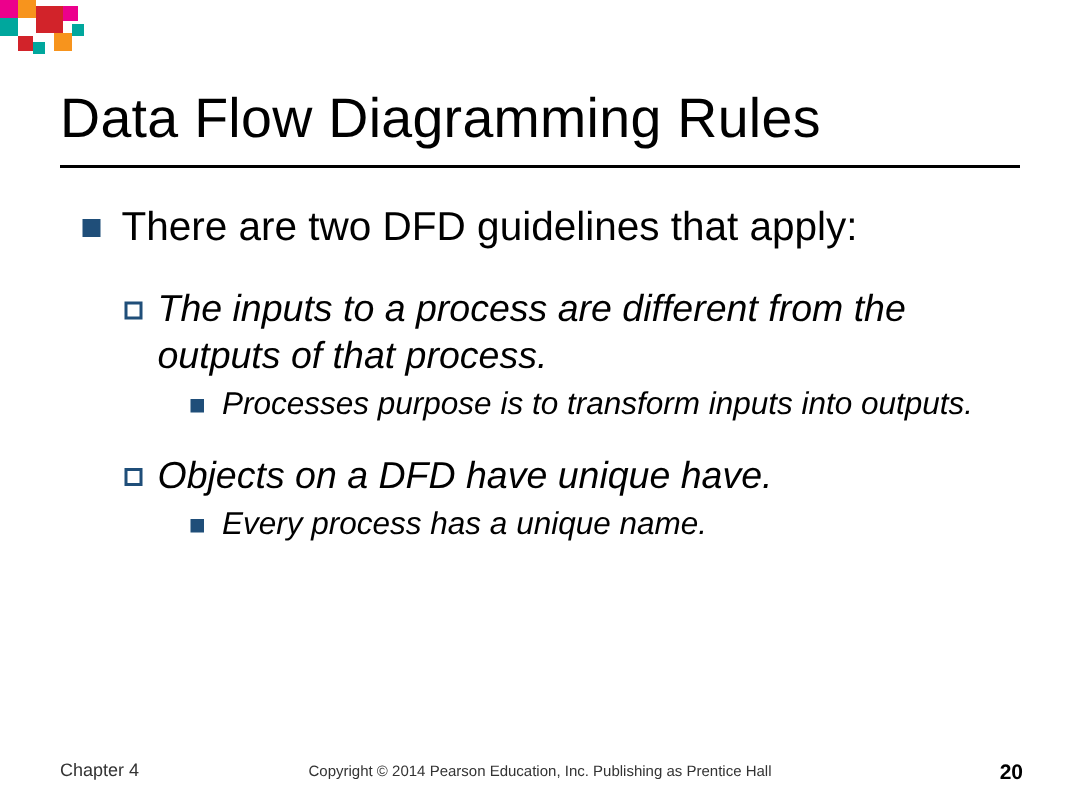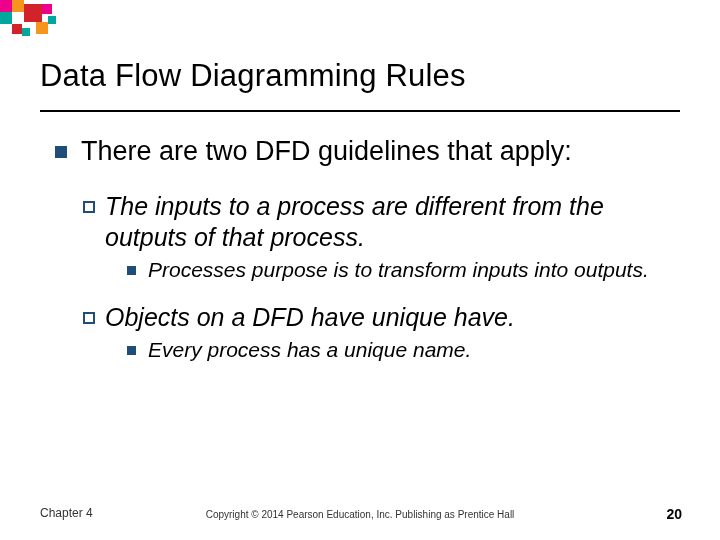--- a/index.html
+++ b/index.html
@@ -19,21 +19,21 @@
     left: 0;
     width: 100px;
     height: 50px;
     pointer-events: none;
   }
   .sq { position: absolute; }
   .title {
     position: absolute;
     top: 58px;
     left: 40px;
-    font-size: 31px;
+    font-size: 37px;
     font-weight: 400;
     letter-spacing: 0.2px;
   }
   .title-rule {
     position: absolute;
     top: 110px;
     left: 40px;
     width: 640px;
     height: 2px;
     background: #000;

